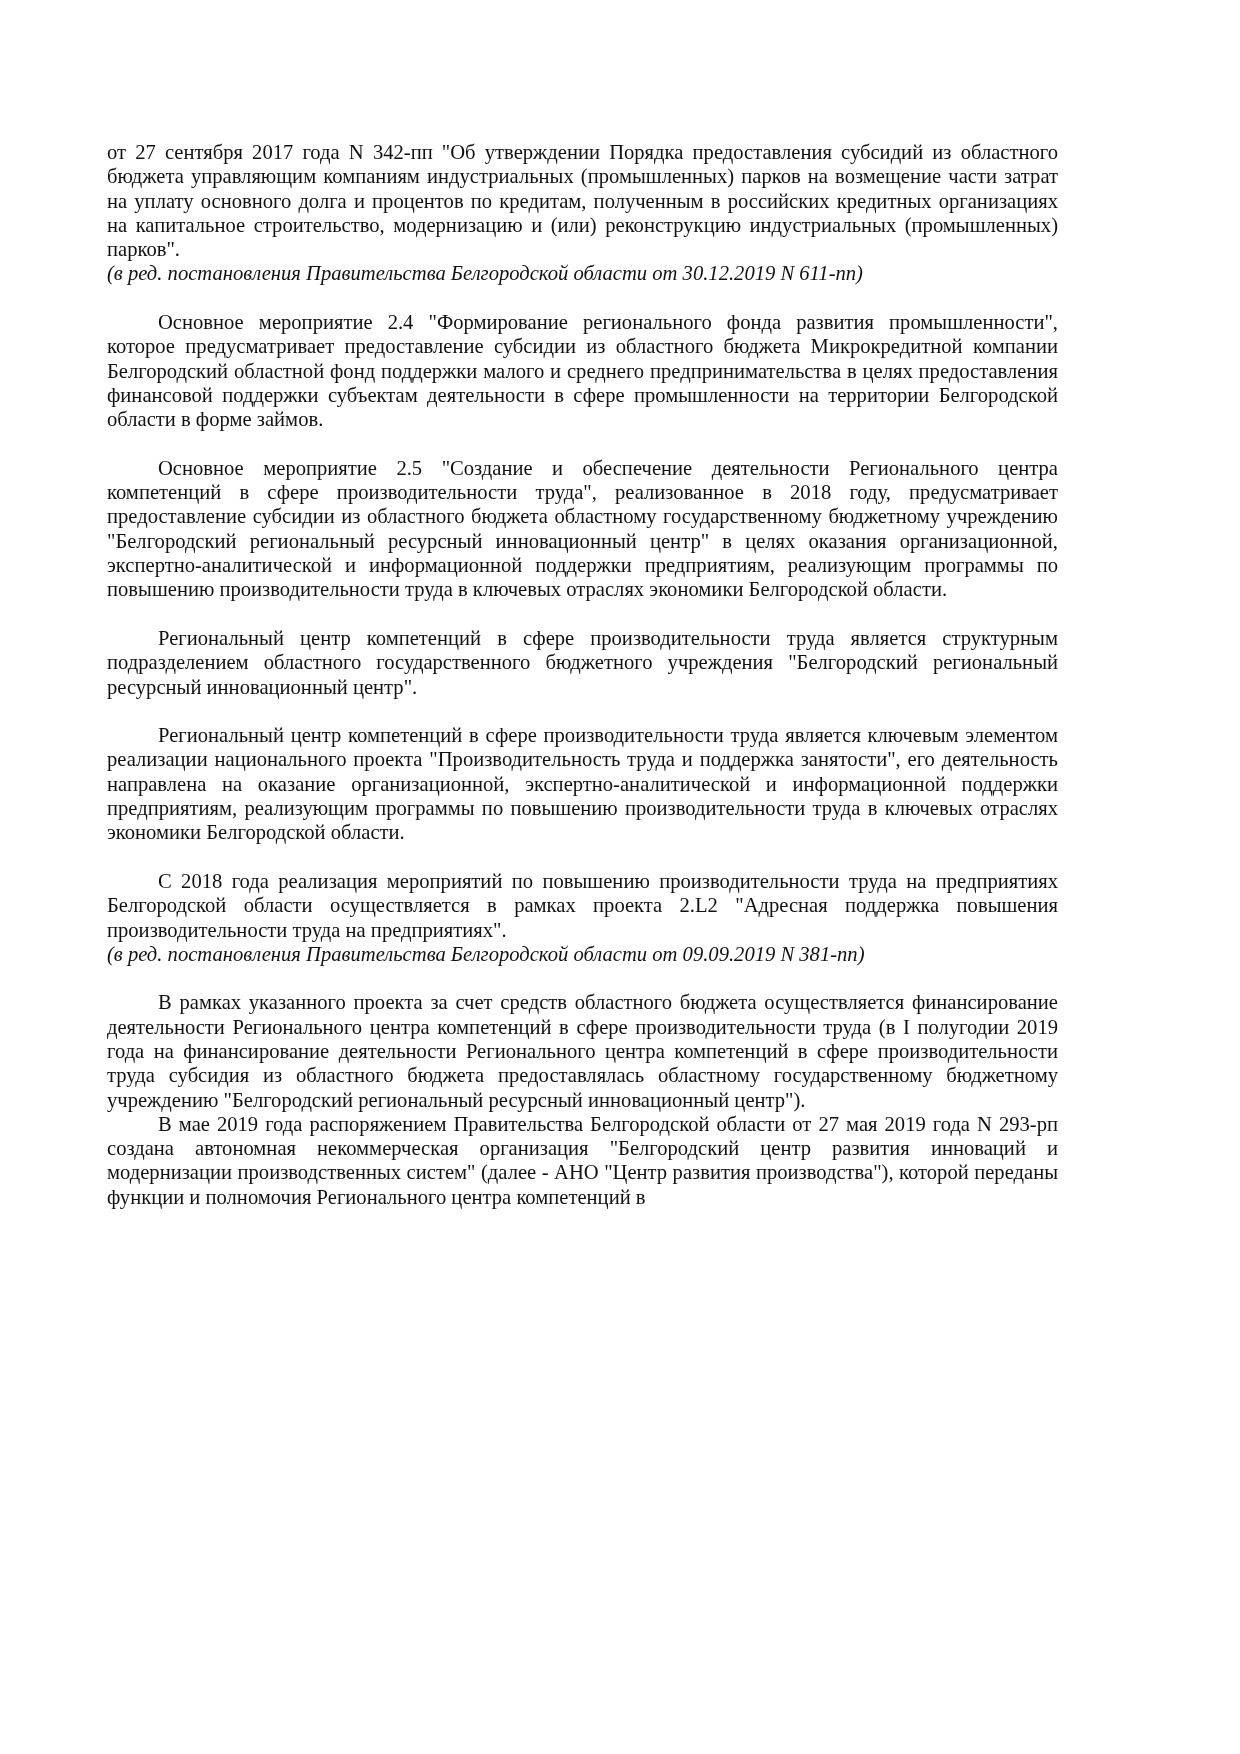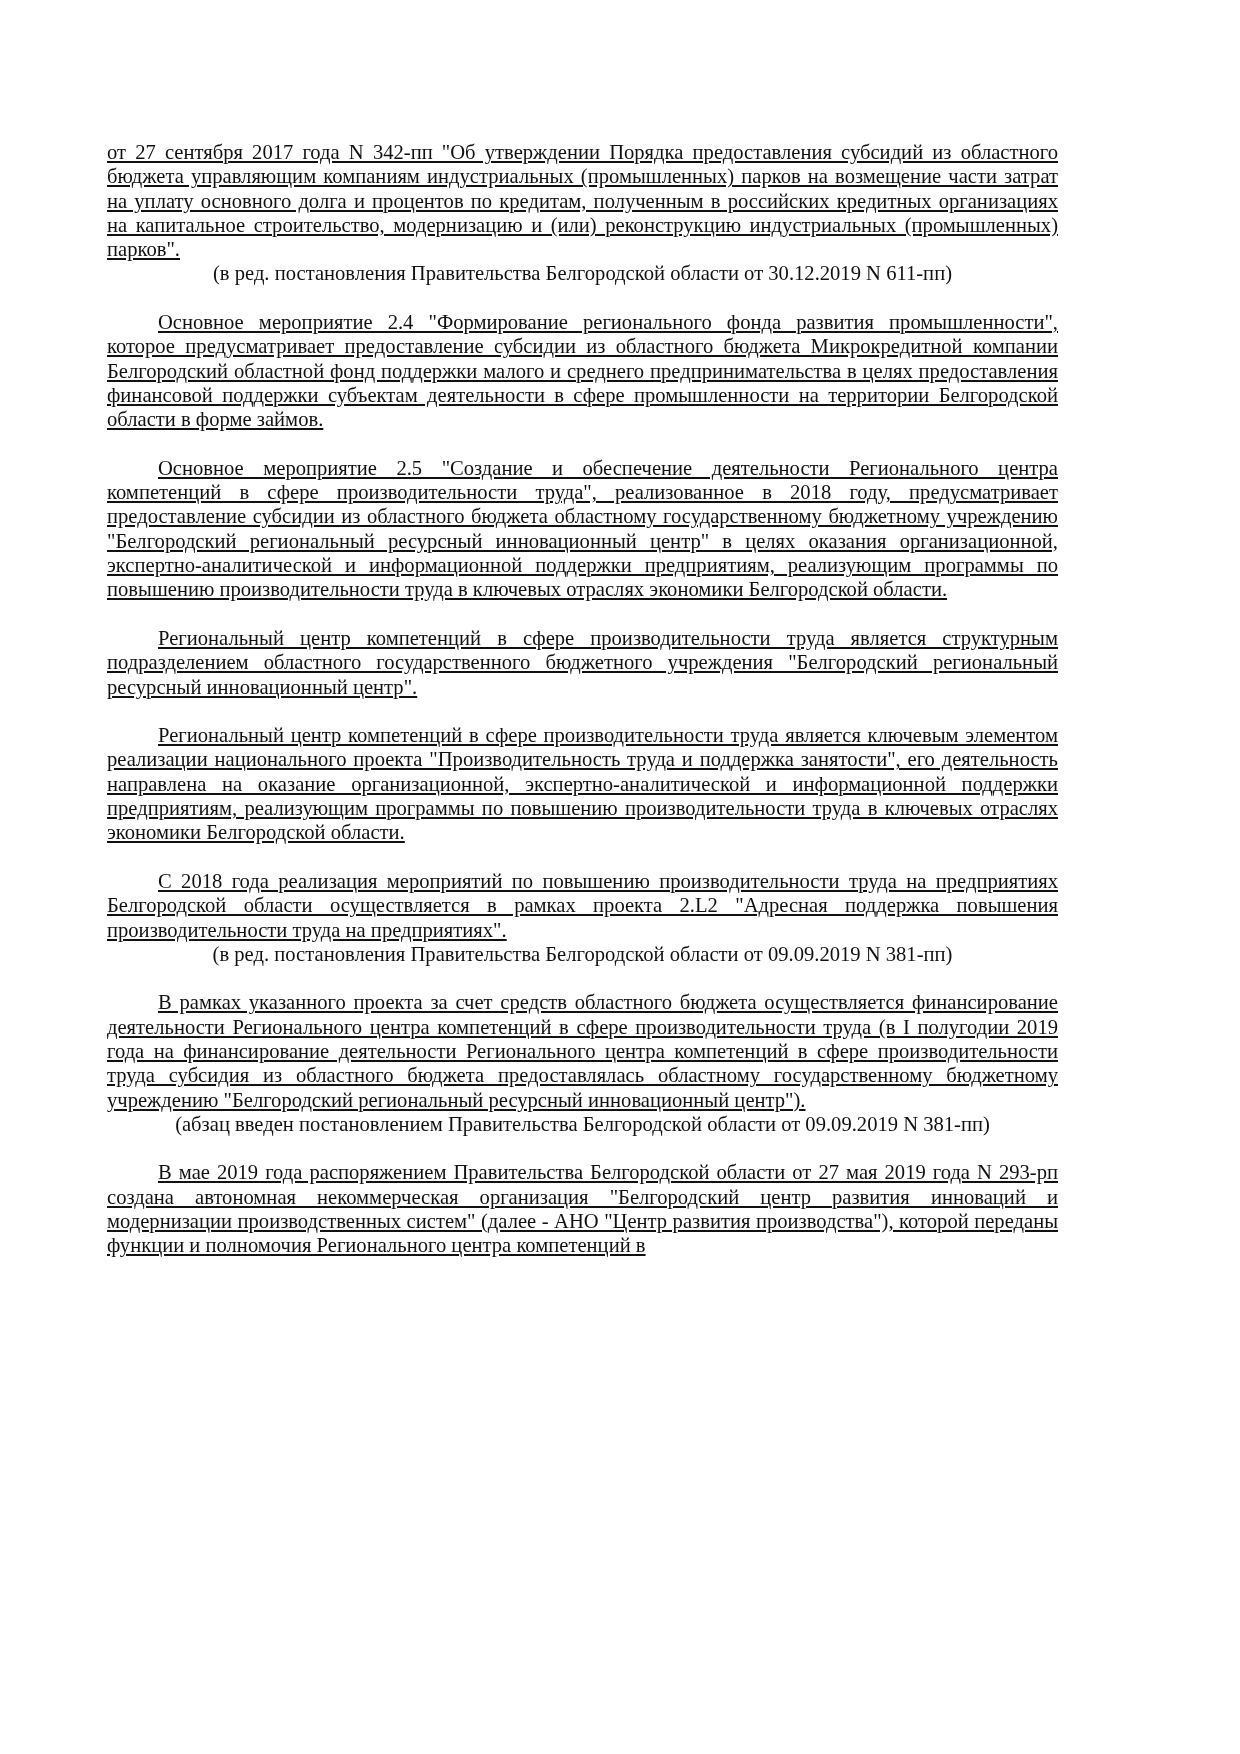--- a/index.html
+++ b/index.html
@@ -20,31 +20,31 @@
       width: 951px;
       font-family: "Liberation Serif", "DejaVu Serif", serif;
       font-size: 20.6px;
       line-height: 24.3px;
       color: #111111;
     }
     .para {
       margin: 0 0 24.3px 0;
       text-align: justify;
       text-align-last: left;
-      text-decoration: underline;
     }
     .para.indent {
       text-indent: 51px;
     }
     .para.tight {
       margin-bottom: 0;
     }
     .note {
       margin: 0 0 24.3px 0;
-      text-align: center;
+      text-align: left;
+      font-style: italic;
     }
   </style>
 </head>
 <body>
 
 <div class="page">
 
   <p class="para tight">от 27 сентября 2017 года N 342-пп "Об утверждении Порядка предоставления субсидий из областного бюджета управляющим компаниям индустриальных (промышленных) парков на возмещение части затрат на уплату основного долга и процентов по кредитам, полученным в российских кредитных организациях на капитальное строительство, модернизацию и (или) реконструкцию индустриальных (промышленных) парков".</p>
   <p class="note">(в ред. постановления Правительства Белгородской области от 30.12.2019 N 611-пп)</p>
 
@@ -54,17 +54,16 @@
 
 
   <p class="para indent">Региональный центр компетенций в сфере производительности труда является структурным подразделением областного государственного бюджетного учреждения "Белгородский региональный ресурсный инновационный центр".</p>
 
   <p class="para indent">Региональный центр компетенций в сфере производительности труда является ключевым элементом реализации национального проекта "Производительность труда и поддержка занятости", его деятельность направлена на оказание организационной, экспертно-аналитической и информационной поддержки предприятиям, реализующим программы по повышению производительности труда в ключевых отраслях экономики Белгородской области.</p>
 
   <p class="para indent tight">С 2018 года реализация мероприятий по повышению производительности труда на предприятиях Белгородской области осуществляется в рамках проекта 2.L2 "Адресная поддержка повышения производительности труда на предприятиях".</p>
   <p class="note">(в ред. постановления Правительства Белгородской области от 09.09.2019 N 381-пп)</p>
 
   <p class="para indent tight">В рамках указанного проекта за счет средств областного бюджета осуществляется финансирование деятельности Регионального центра компетенций в сфере производительности труда (в I полугодии 2019 года на финансирование деятельности Регионального центра компетенций в сфере производительности труда субсидия из областного бюджета предоставлялась областному государственному бюджетному учреждению "Белгородский региональный ресурсный инновационный центр").</p>
-  <p class="note">(абзац введен постановлением Правительства Белгородской области от 09.09.2019 N 381-пп)</p>
 
   <p class="para indent">В мае 2019 года распоряжением Правительства Белгородской области от 27 мая 2019 года N 293-рп создана автономная некоммерческая организация "Белгородский центр развития инноваций и модернизации производственных систем" (далее - АНО "Центр развития производства"), которой переданы функции и полномочия Регионального центра компетенций в</p>
 
 </div>
 
 </body></html>

